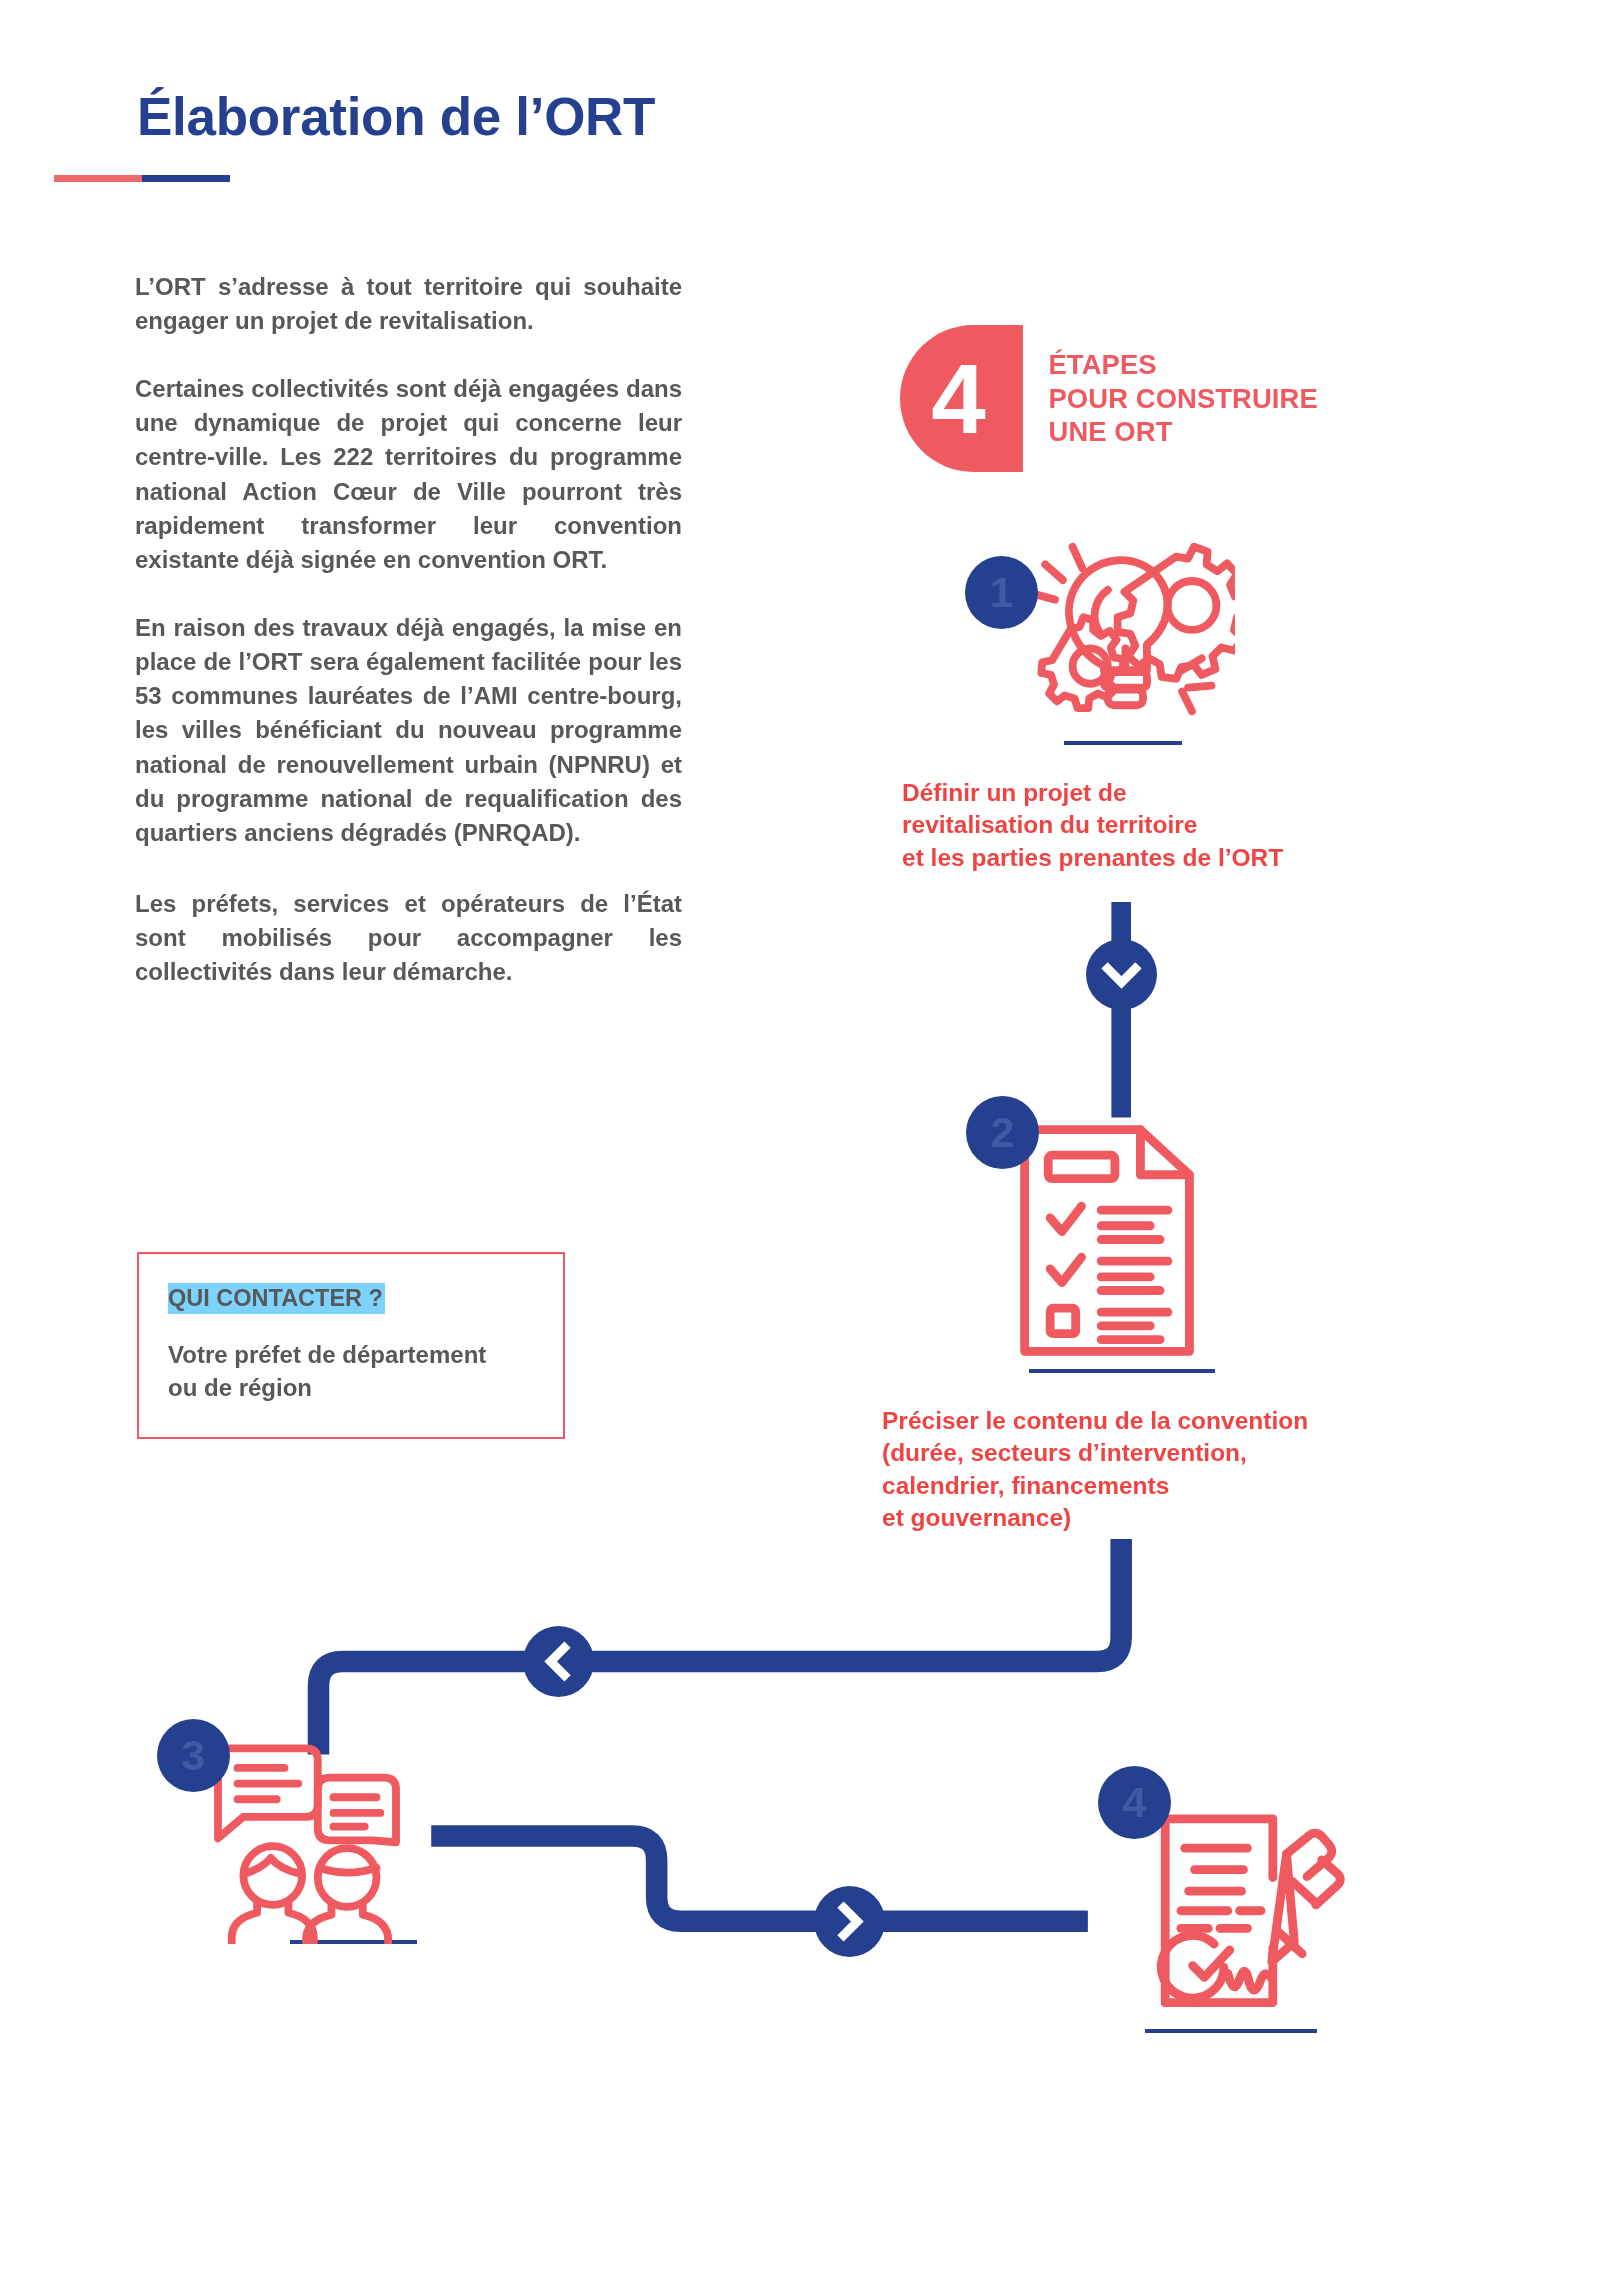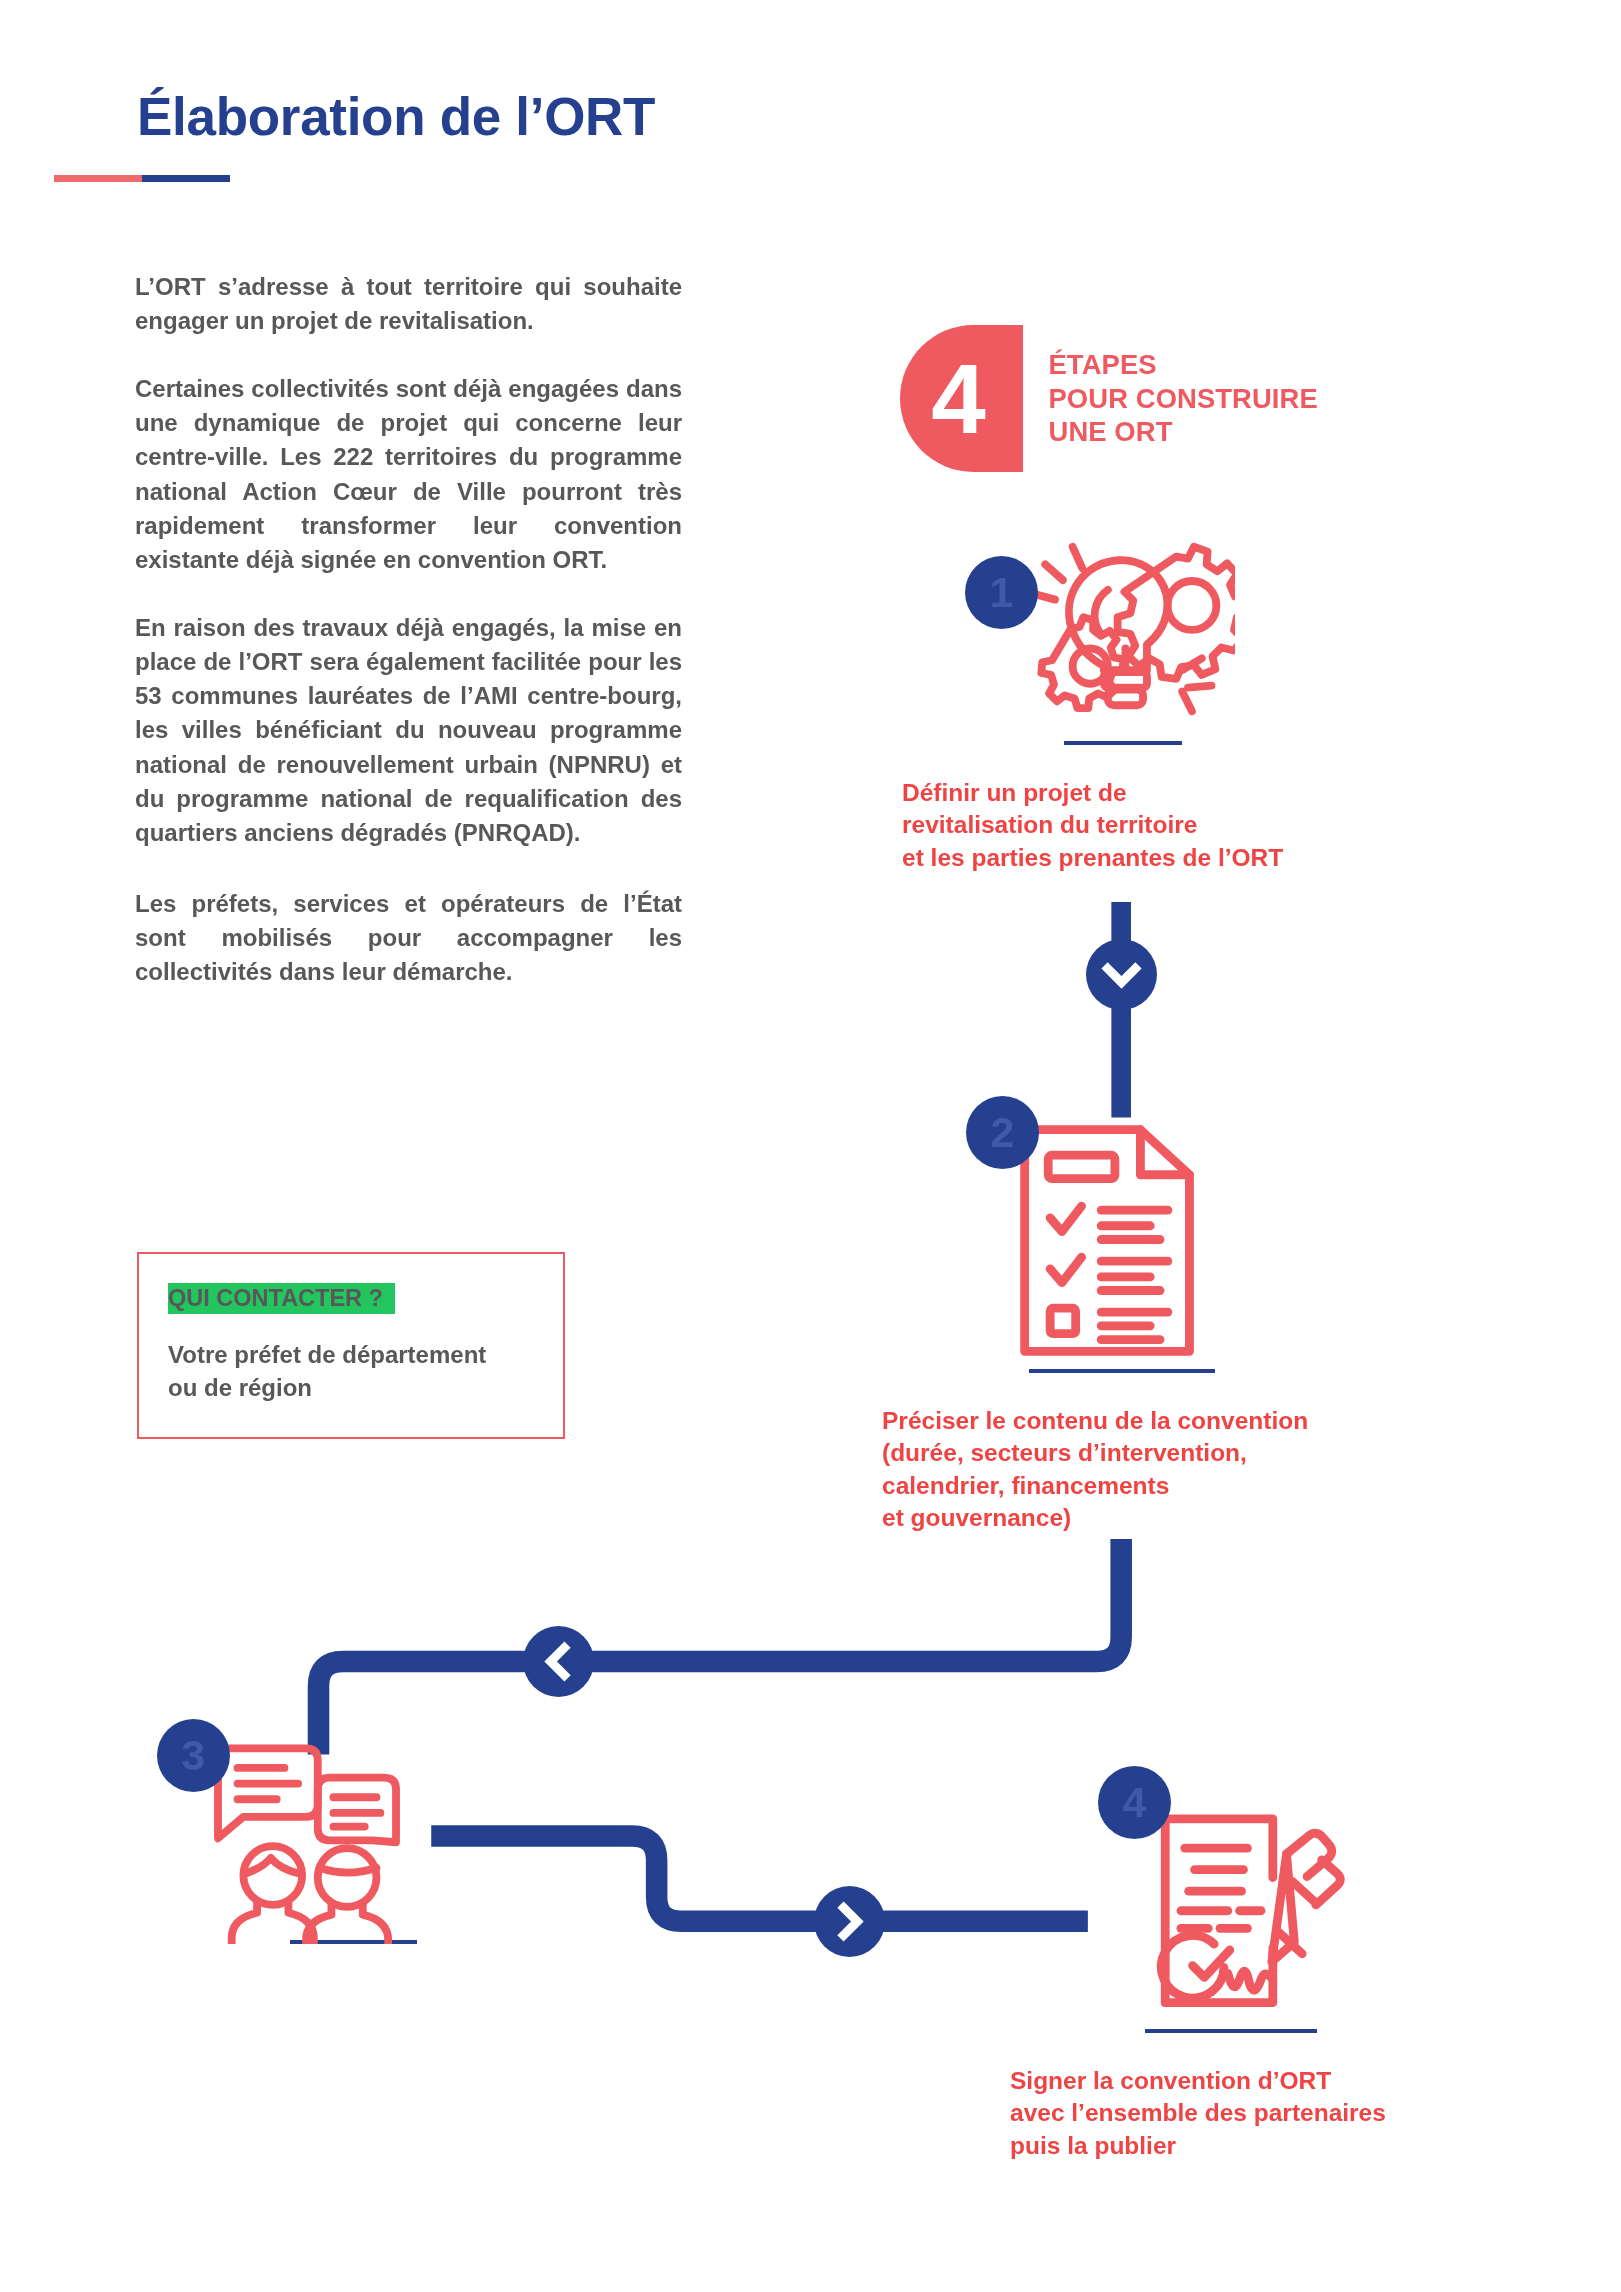--- a/index.html
+++ b/index.html
@@ -64,23 +64,23 @@
     width: 428px;
     border: 2.9px solid #ef5a60;
     padding: 29px 29px 33px 29px;
     background: #ffffff;
   }
   .contact-head {
     display: inline-block;
     font-size: 23.5px;
     font-weight: bold;
     color: #58585a;
-    background: #22c55e;
+    background: #7dd3fc;
     line-height: 1.25;
-    padding: 1px 12px 1px 0;
+    padding: 1px 2px 1px 0;
   }
   .contact-body {
     margin-top: 25px;
     font-size: 24px;
     font-weight: bold;
     color: #58585a;
     line-height: 1.35;
   }
 
   
@@ -343,19 +343,16 @@
 
           <path d="M160 60 l22 -18 q8 -7 15 1 l6 7 q7 8 -1 15 l-21 18"></path>
           <path d="M160 60 L145 170 L168 150 Z"></path>
           <line x1="166" y1="88" x2="190" y2="110"></line>
           <line x1="152" y1="140" x2="176" y2="162"></line>
           <path d="M196 66 l16 14 q6 6 0 12 l-22 20"></path>
         </g>
       </svg>
     </div>
     <div class="step-rule" style="width:172px; margin-top:9.8px;"></div>
-    <div class="step-caption">Signer la convention d’ORT
-avec l’ensemble des partenaires
-puis la publier</div>
   </div>
 
 </div>
 
 
 </body></html>

